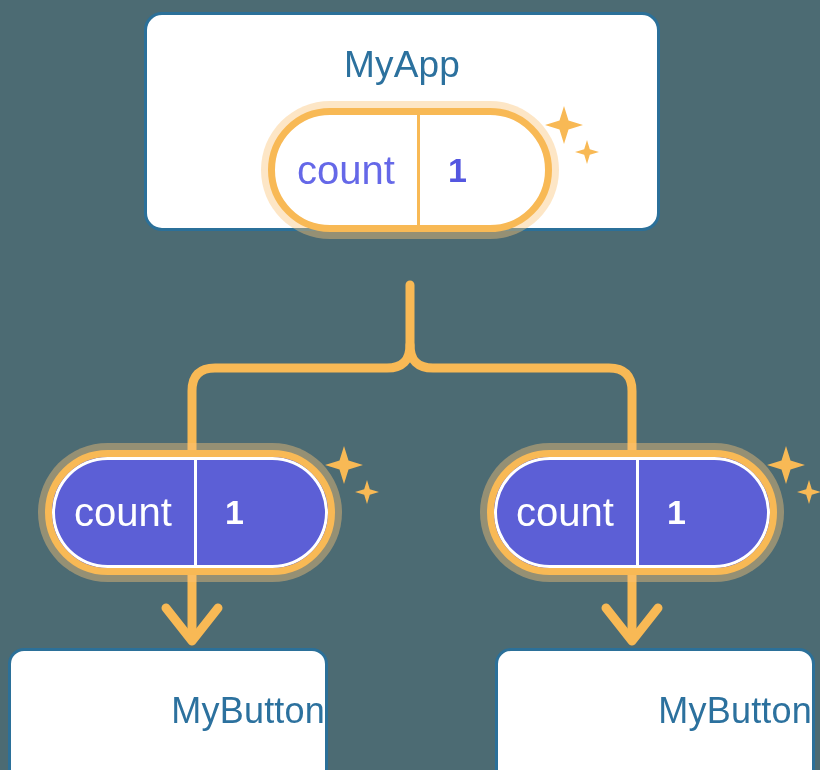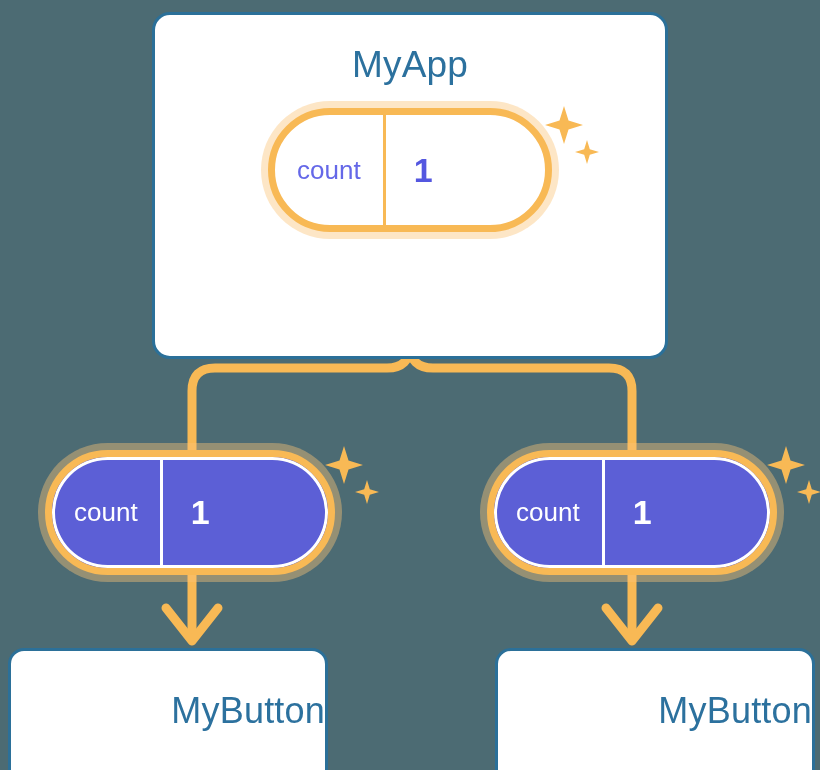--- a/index.html
+++ b/index.html
@@ -36,24 +36,24 @@
   .card-title {
     color: #2c719e;
     font-size: 37px;
     font-weight: 400;
     letter-spacing: 0.2px;
     text-align: center;
     white-space: nowrap;
   }
 
   #card-app {
-    left: 152px;
+    left: 144px;
     top: 12px;
     width: 516px;
-    height: 347px;
+    height: 219px;
     border-radius: 18px;
   }
   #card-app .card-title {
     margin-top: 29px;
   }
 
   .card-button {
     height: 160px;
     top: 648px;
     border-radius: 16px;
@@ -82,21 +82,21 @@
     
     box-shadow: 0 0 0 7px rgba(250, 196, 120, 0.42);
   }
   .pill-cell {
     display: flex;
     align-items: center;
     justify-content: center;
     box-sizing: border-box;
   }
   .pill-key {
-    font-size: 26px;
+    font-size: 40px;
     font-weight: 400;
     padding: 0 22px;
   }
   .pill-val {
     font-size: 34px;
     font-weight: 700;
     min-width: 78px;
   }
 
   

